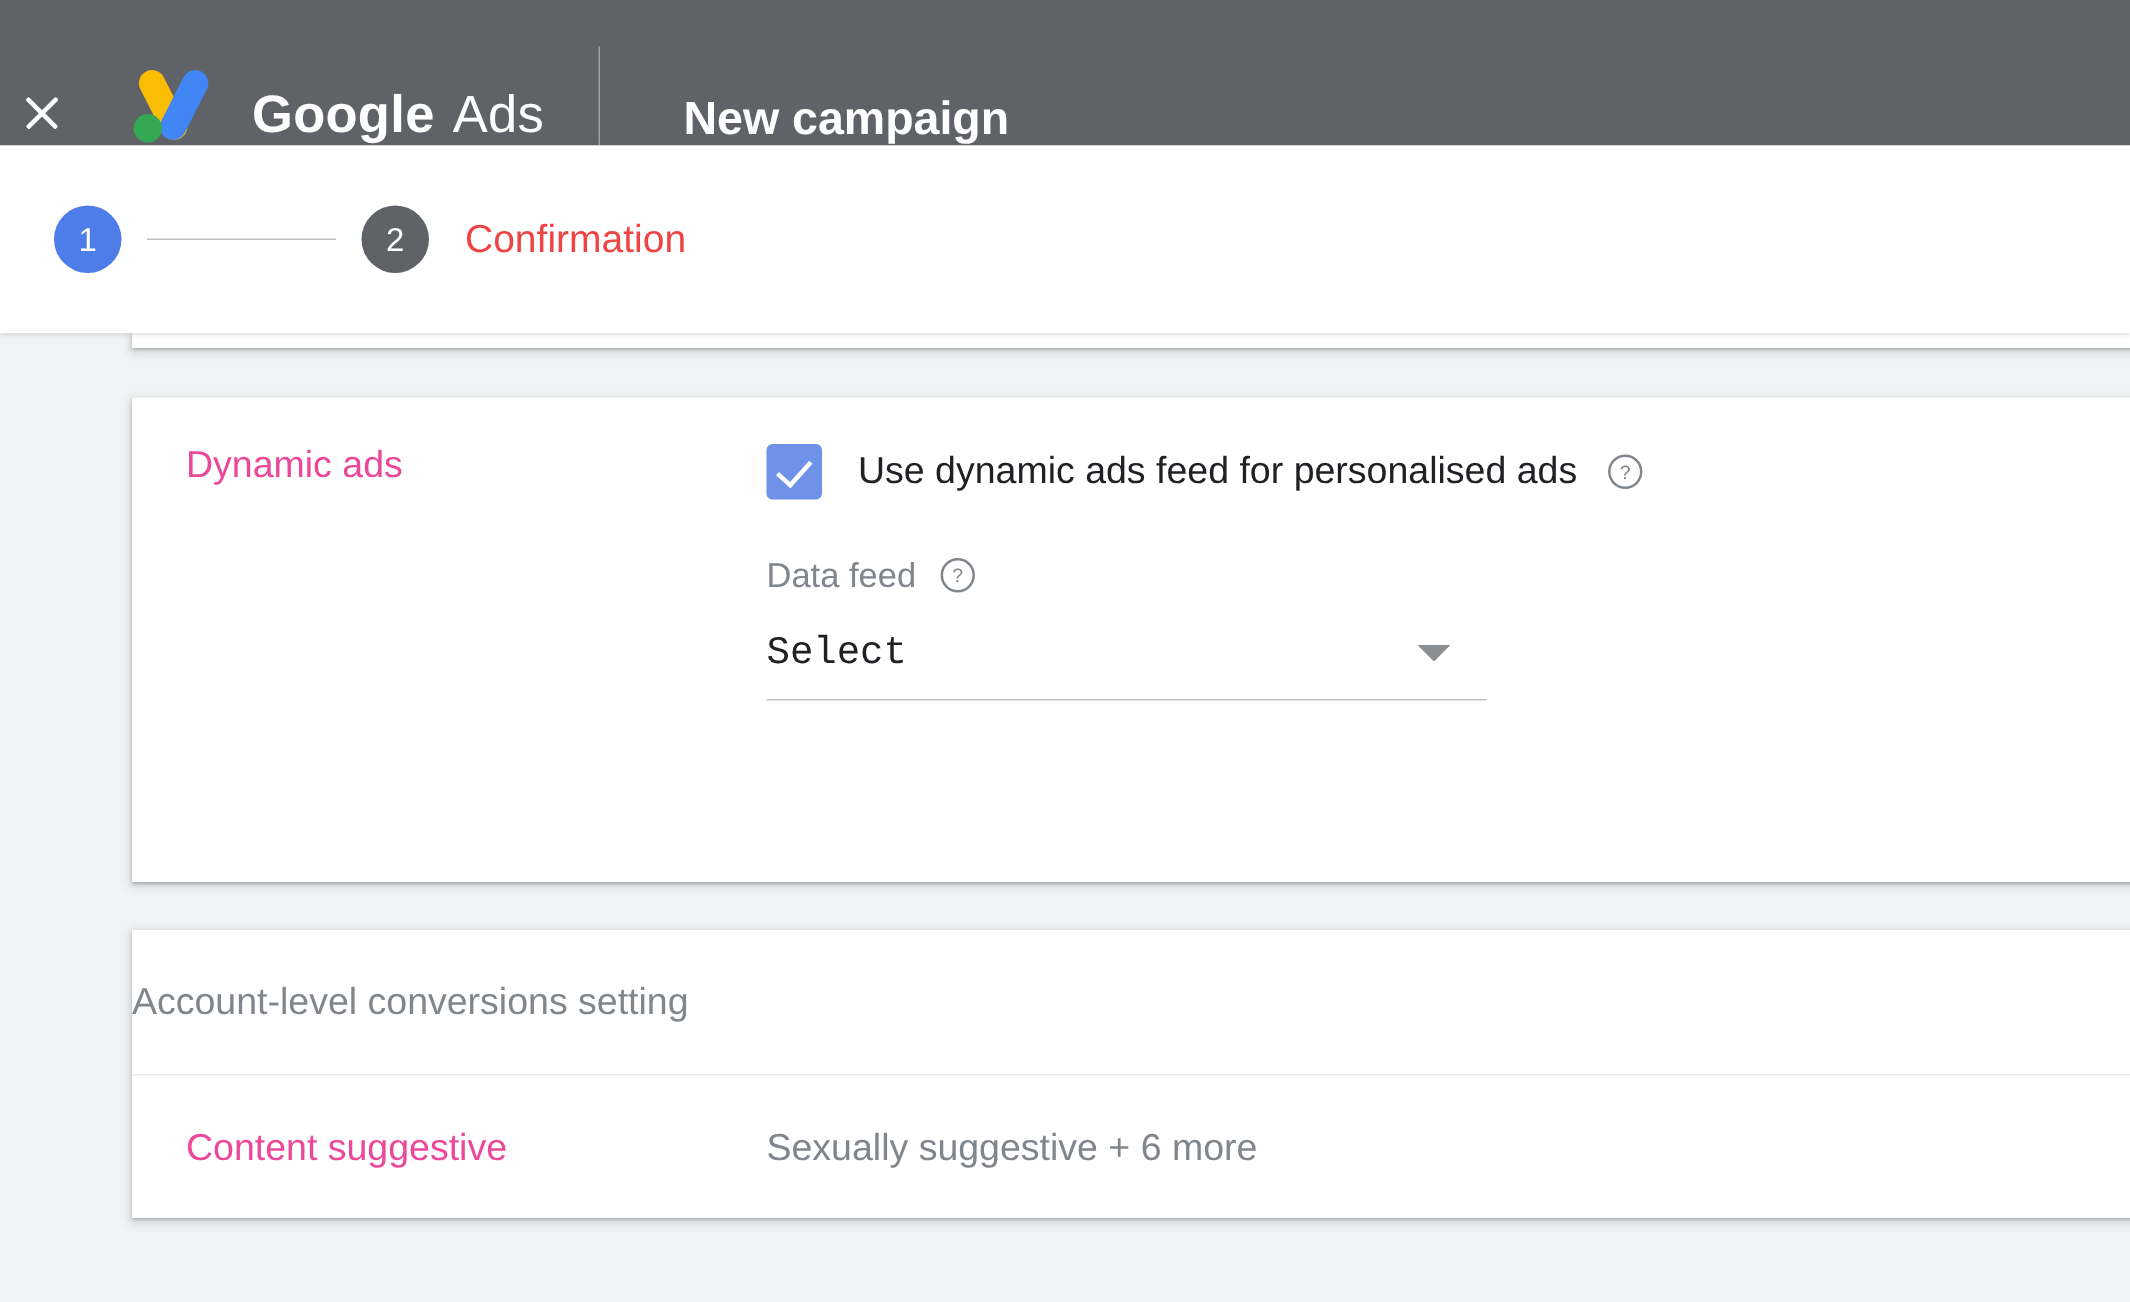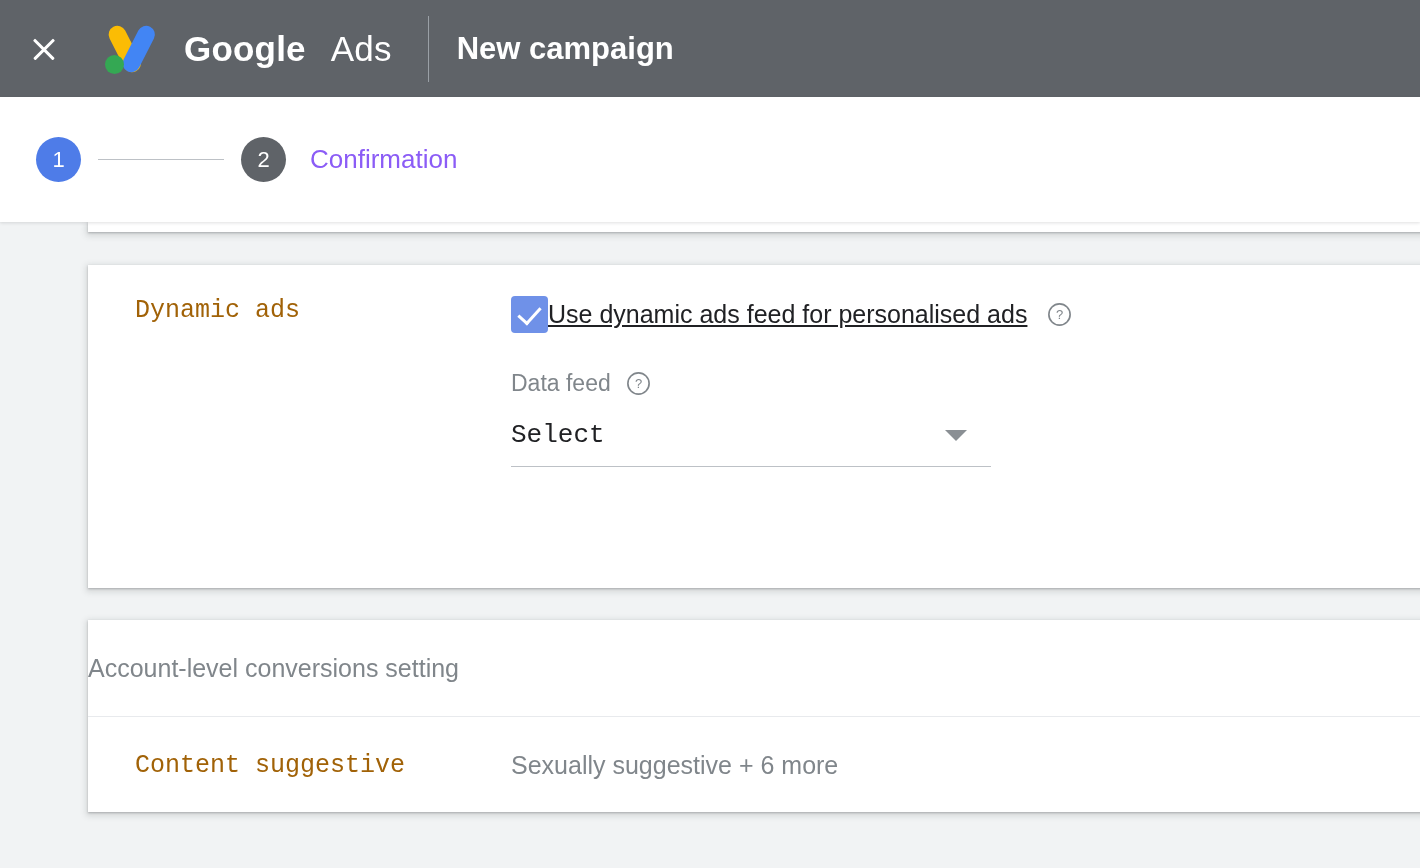--- a/index.html
+++ b/index.html
@@ -16,23 +16,23 @@
   }
 
   
   .topbar {
     position: absolute;
     left: 0; top: 0;
     width: 1420px;
     height: 97px;
     background: #5f6368;
     display: flex;
-    align-items: center;
+    align-items: flex-end;
     box-sizing: border-box;
-    padding-left: 22px;
+    padding-left: 6px;
   }
   .close-btn {
     width: 44px;
     height: 44px;
     position: relative;
     cursor: pointer;
     flex: 0 0 auto;
   }
   .close-btn span {
     position: absolute;
@@ -57,31 +57,31 @@
     margin-left: 22px;
     color: #ffffff;
     font-size: 35px;
     letter-spacing: 0.2px;
     white-space: nowrap;
     display: flex;
     align-items: baseline;
     flex: 0 0 auto;
   }
   .brand .b-google { font-weight: 700; }
-  .brand .b-ads { font-weight: 400; margin-left: 25px; }
+  .brand .b-ads { font-weight: 400; margin-left: 12px; }
 
   .divider-v {
     width: 1px;
     height: 66px;
     background: #9aa0a6;
     margin-left: 36px;
     flex: 0 0 auto;
   }
   .page-title {
-    margin-left: 28px;
+    margin-left: 56px;
     color: #ffffff;
     font-size: 31px;
     font-weight: 700;
     white-space: nowrap;
     flex: 0 0 auto;
   }
 
   
   .stepper-bar {
     position: absolute;
@@ -113,21 +113,21 @@
     flex: 0 0 auto;
   }
   .step-circle.active { background: #4e7ce8; }
   .step-circle.inactive { background: #5f6368; }
   .step-label {
     margin-left: 24px;
     font-size: 26px;
     white-space: nowrap;
   }
   .step-label.active { color: #202124; font-weight: 700; }
-  .step-label.inactive { color: #8b5cf6; font-weight: 400; }
+  .step-label.inactive { color: #ef4444; font-weight: 400; }
   .step-connector {
     width: 126px;
     height: 1px;
     background: #bdc1c6;
     margin: 0 17px;
     flex: 0 0 auto;
   }
 
   
   .content {
@@ -160,25 +160,24 @@
 
   .row {
     display: flex;
     align-items: flex-start;
     box-sizing: border-box;
   }
   .row-label {
     width: 423px;
     flex: 0 0 auto;
     font-size: 25px;
-    color: #a16207;
-    padding-left: 47px;
+    color: #ec4899;
+    padding-left: 36px;
     box-sizing: border-box;
     white-space: nowrap;
-    font-family: Liberation Mono, monospace;
   }
   .row-value {
     flex: 1 1 auto;
     font-size: 25px;
     color: #80868b;
     white-space: nowrap;
   }
 
   
   .dyn-inner { padding-top: 31px; }
@@ -201,24 +200,24 @@
     position: absolute;
     left: 12px;
     top: 6px;
     width: 10px;
     height: 19px;
     border: solid #ffffff;
     border-width: 0 3.4px 3.4px 0;
     transform: rotate(42deg);
   }
   .cb-label {
+    margin-left: 24px;
     font-size: 25px;
     color: #202124;
     white-space: nowrap;
-    text-decoration: underline;
   }
   .help-icon {
     width: 25px;
     height: 25px;
     flex: 0 0 auto;
     cursor: pointer;
     display: inline-block;
     vertical-align: middle;
   }
   .help-icon svg { display: block; }

